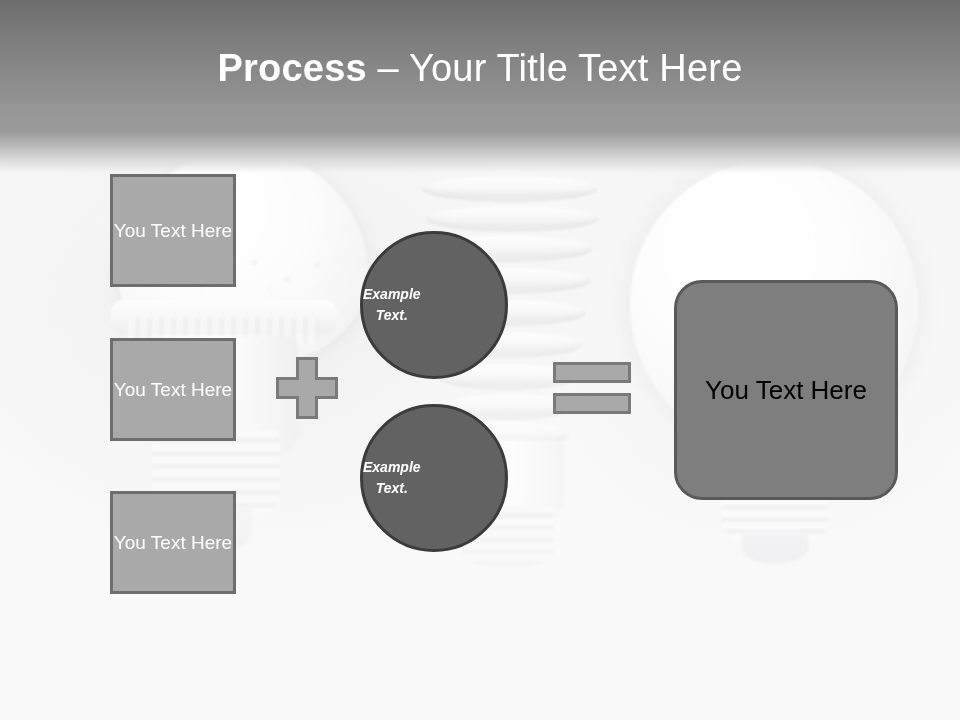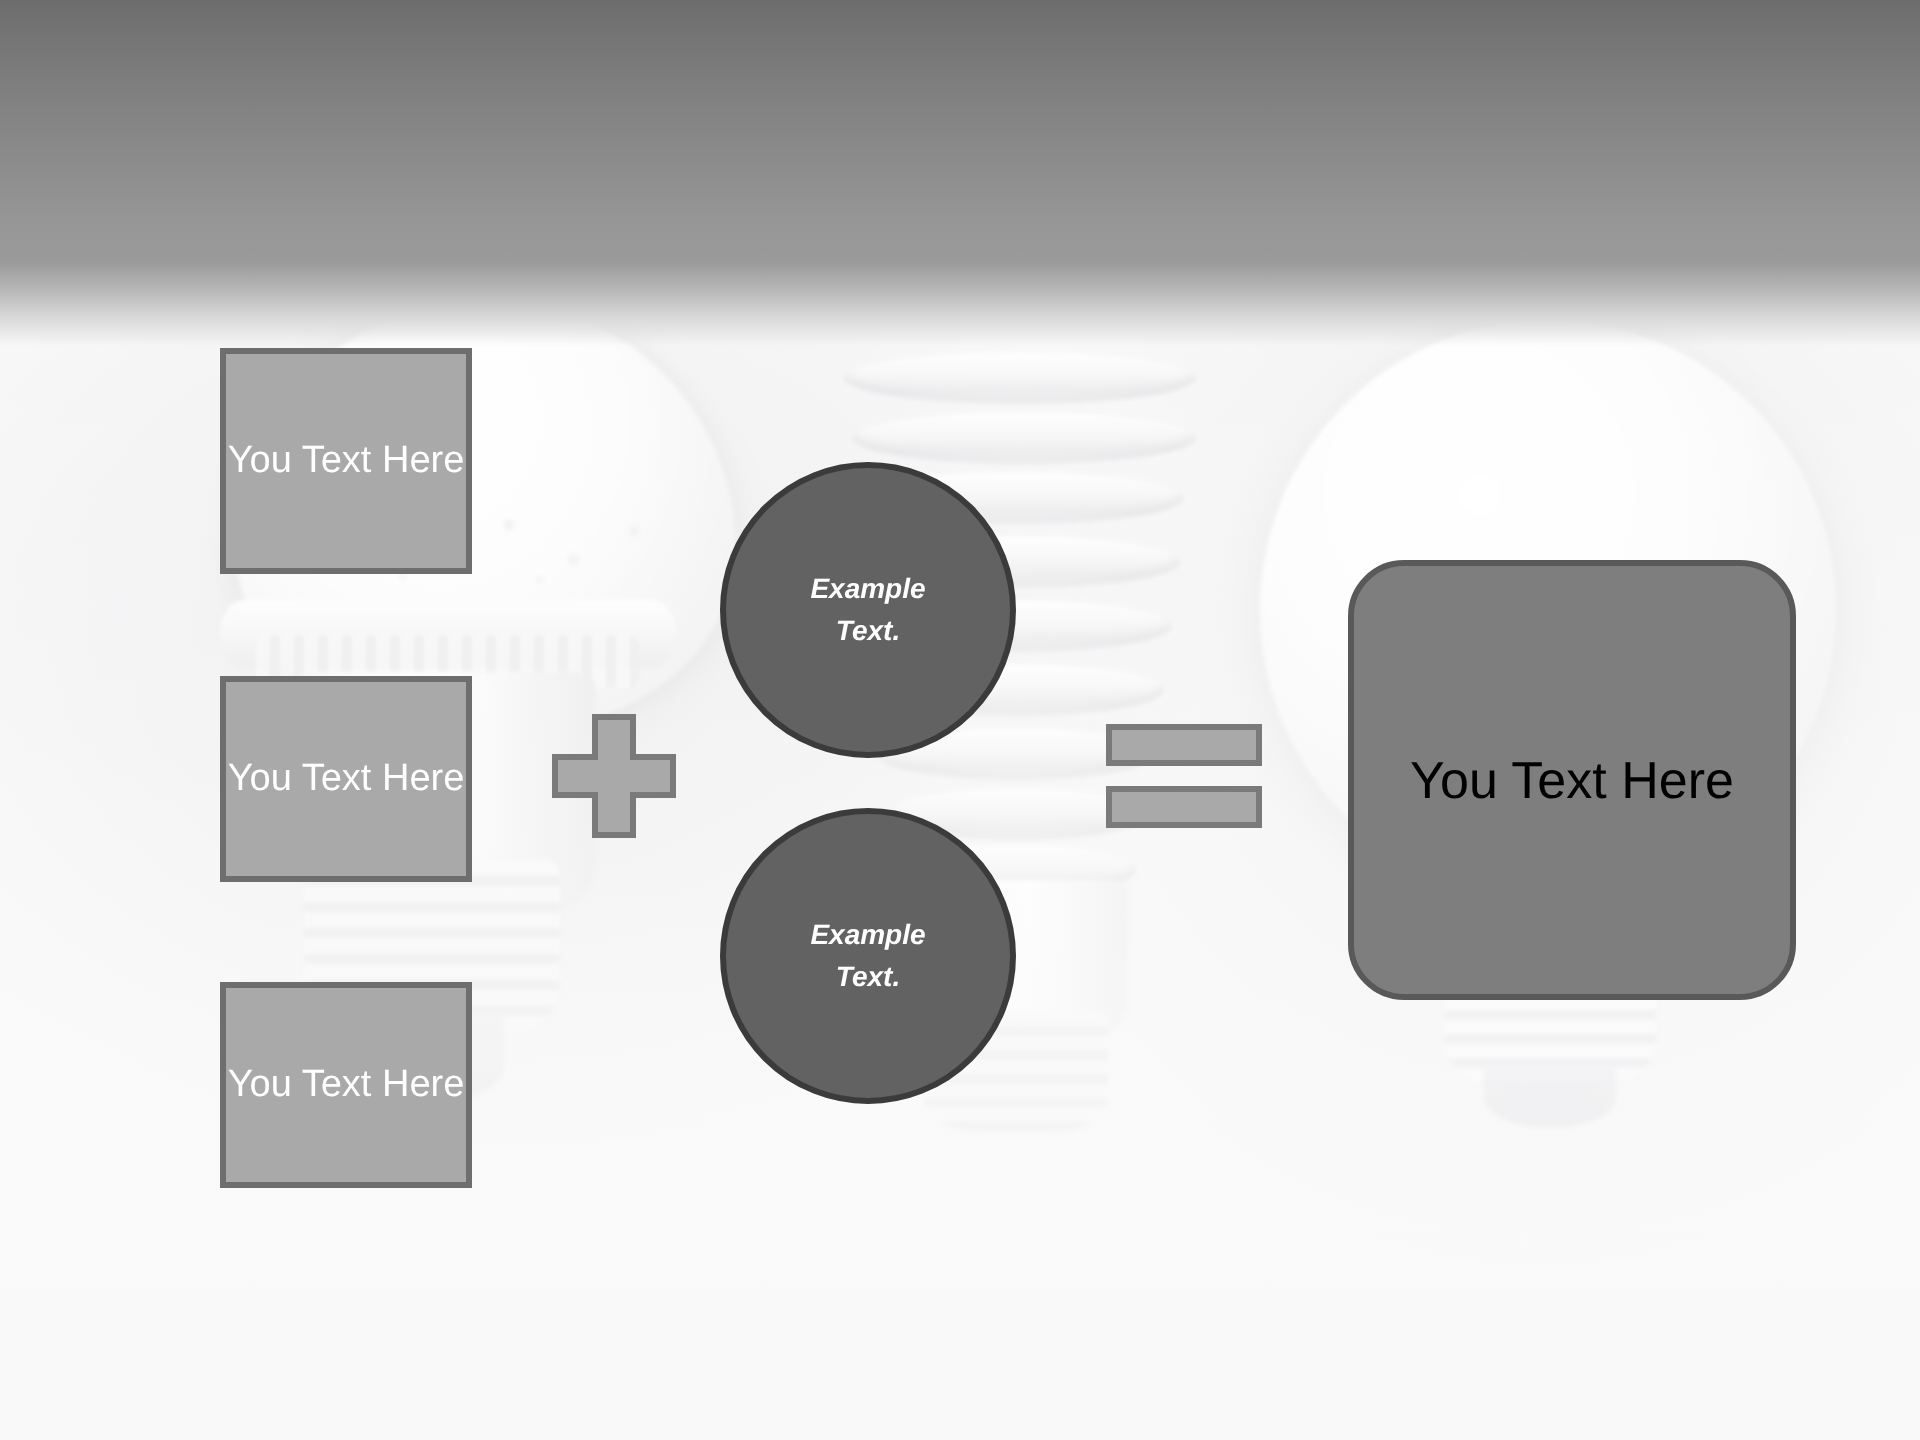--- a/index.html
+++ b/index.html
@@ -242,21 +242,20 @@
   
   .process-circle {
     position: absolute;
     width: 148px; height: 148px;
     border-radius: 50%;
     background: #626262;
     border: 3px solid #3b3b3b;
     box-sizing: border-box;
     display: flex;
     align-items: center;
-    justify-content: center;
     text-align: center;
     color: #ffffff;
     font-size: 14px;
     line-height: 21px;
     font-weight: 700;
     font-style: italic;
   }
   #process-circle-1 { left: 360px; top: 231px; }
   #process-circle-2 { left: 360px; top: 404px; }
 
@@ -329,20 +328,23 @@
     <div class="bulb-right-globe"></div>
     <div class="bulb-right-neck"></div>
     <div class="bulb-right-threads"></div>
     <div class="bulb-right-tip"></div>
 
     <div id="photo-veil"></div>
   </div>
 
   <div id="header-band"></div>
   <div id="header-fade"></div>
+  <div id="slide-title">
+    <span class="t-strong">Process</span><span class="t-rest"> – Your Title Text Here</span>
+  </div>
 
   <div id="input-box-1" class="input-box">
     <span>You Text Here</span>
   </div>
   <div id="input-box-2" class="input-box">
     <span>You Text Here</span>
   </div>
   <div id="input-box-3" class="input-box">
     <span>You Text Here</span>
   </div>

